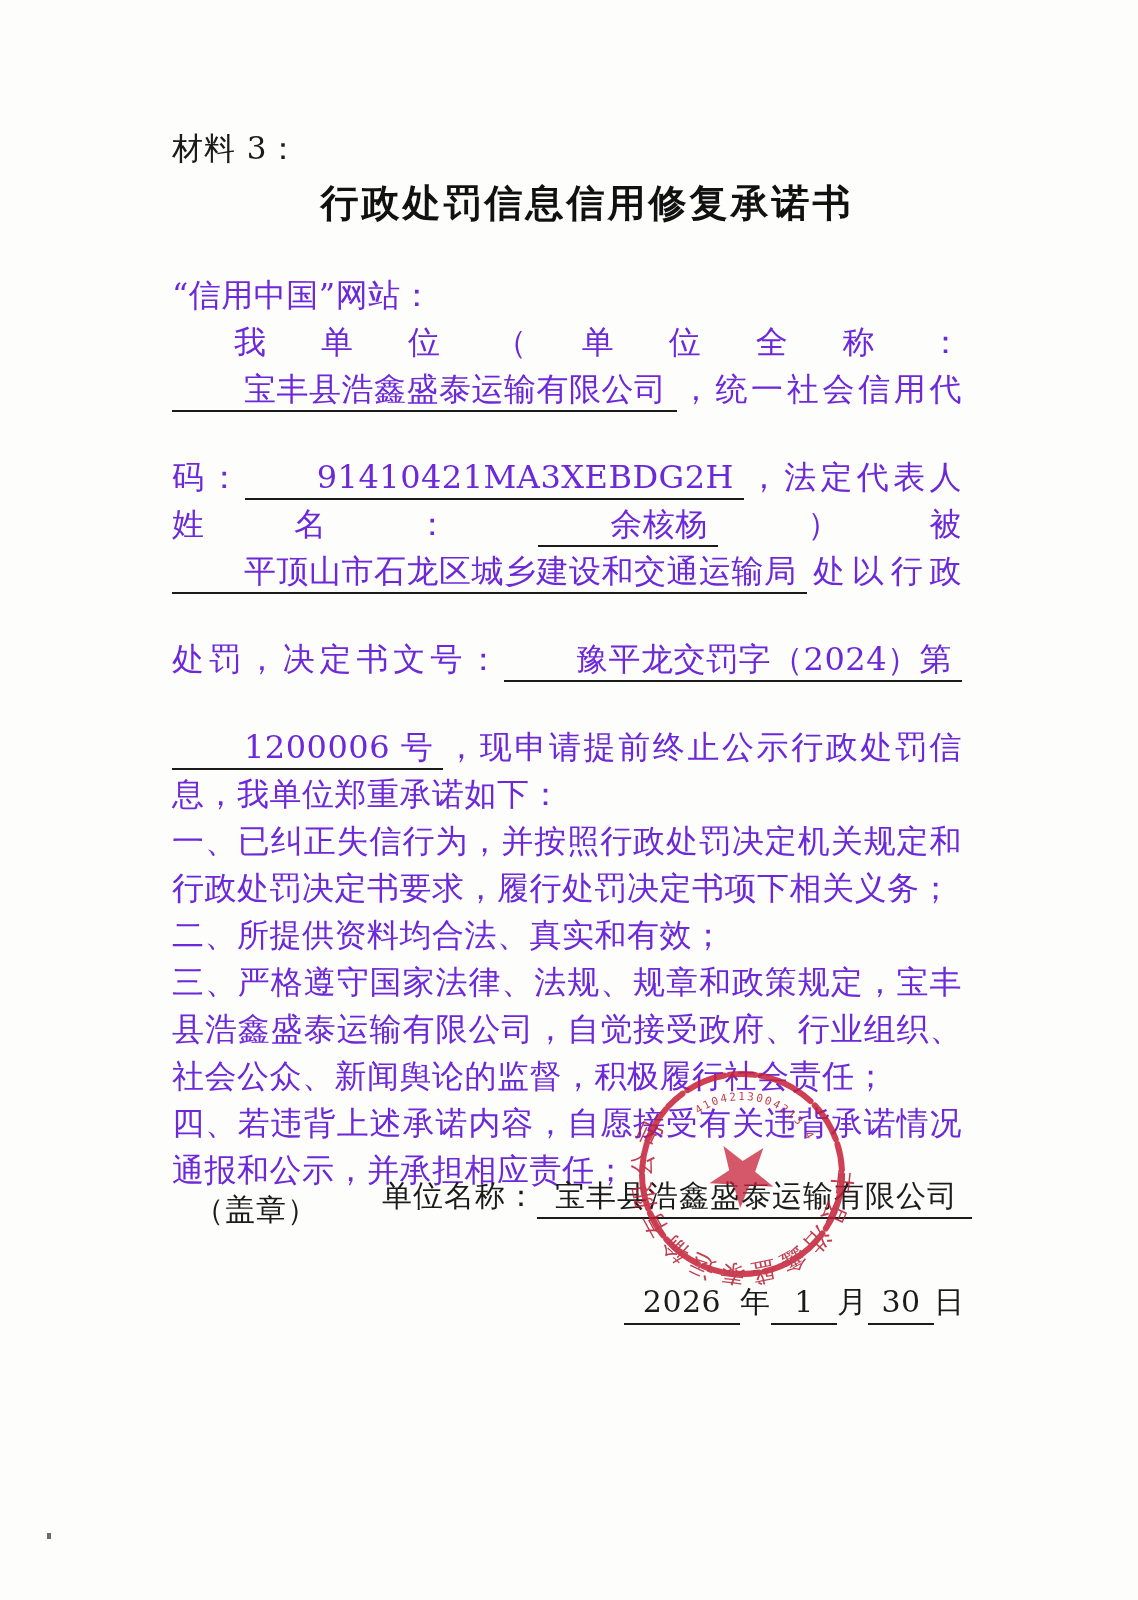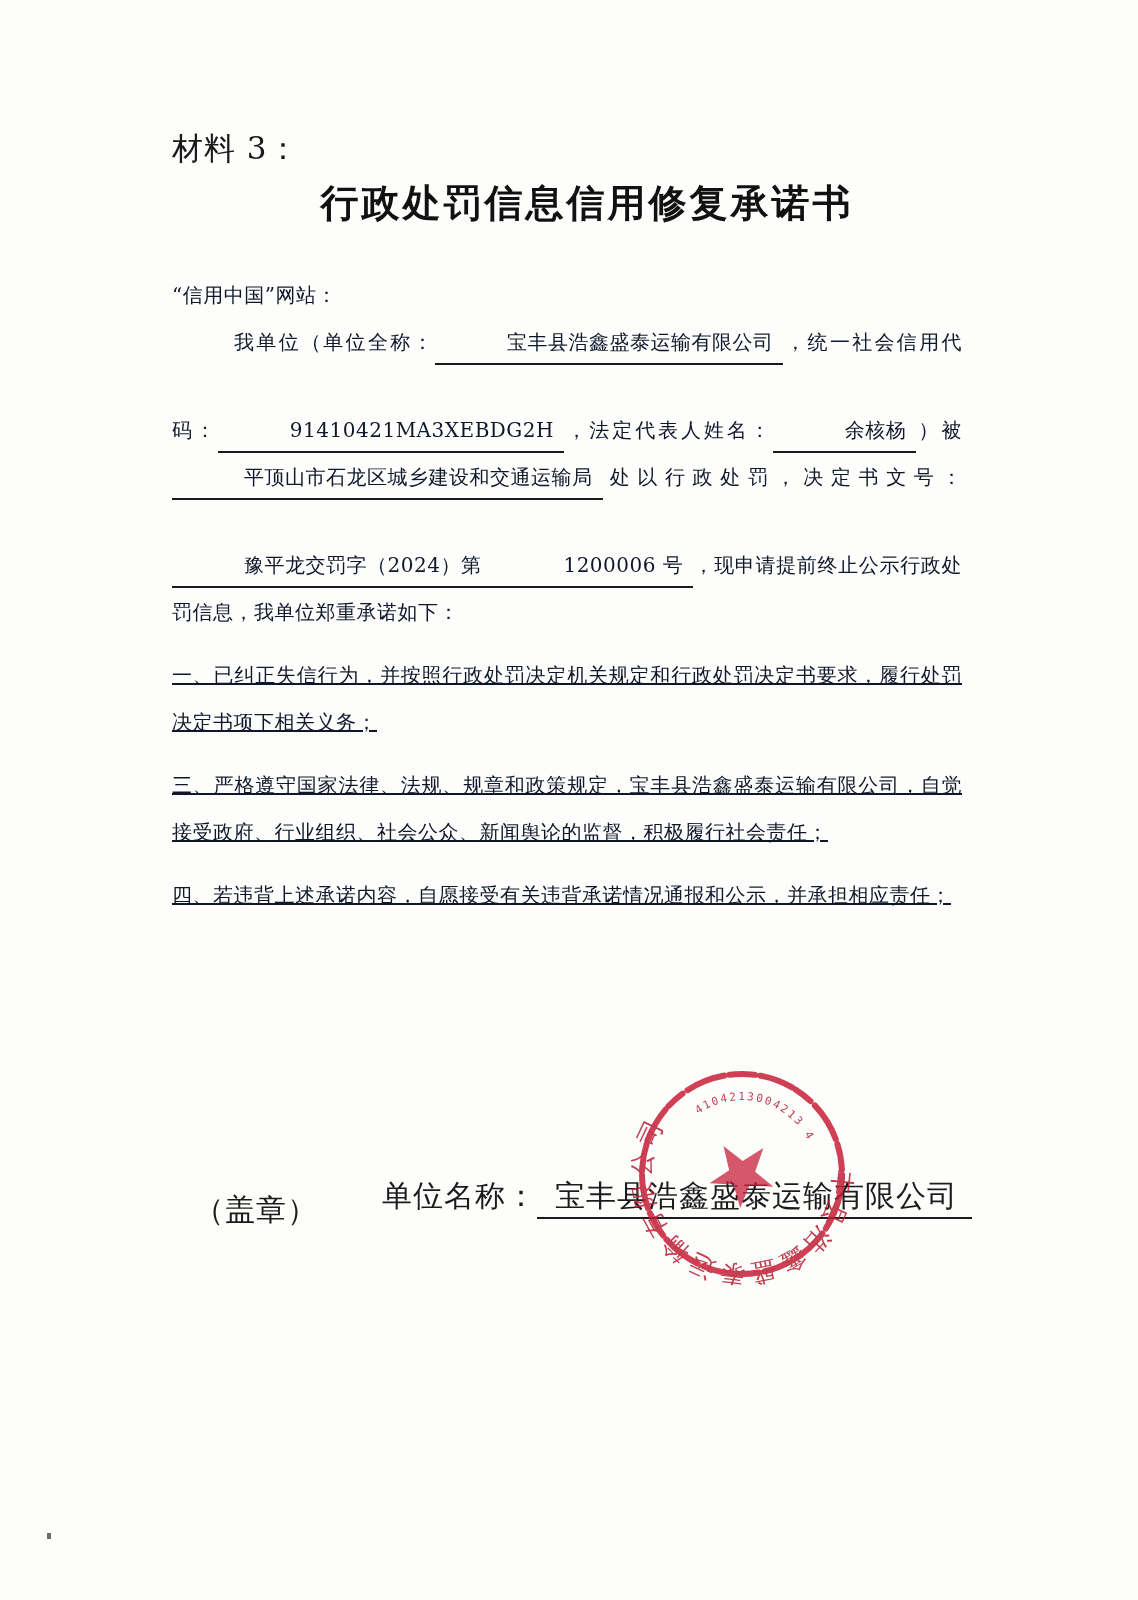--- a/index.html
+++ b/index.html
@@ -58,33 +58,32 @@
   }
 
   .body-block {
     position: absolute;
     left: 172px;
     top: 272px;
     width: 790px;
   }
 
   .para {
-    font-size: 20px;
-    color: #0f172a;
+    font-size: 32px;
+    color: #6d28d9;
     line-height: 47px;
     letter-spacing: 0.5px;
     text-align: justify;
     margin: 0;
   }
   .para.indent {
     text-indent: 62px;
   }
   .para.gap {
-    margin-top: 16px;
-    text-decoration: underline;
+    margin-top: 0;
   }
 
   .fill {
     display: inline-block;
     border-bottom: 2px solid #1b1b1b;
     padding: 0 10px 1px 10px;
     line-height: 40px;
     white-space: nowrap;
   }
   .fill.latin {
@@ -175,30 +174,32 @@
 
     <div class="body-block">
 
       <p class="para">
         <span>“信用中国”网站：</span>
       </p>
 
       <p class="para indent"><span>我单位（单位全称：</span><span class="fill">宝丰县浩鑫盛泰运输有限公司</span><span>，</span><span>统一社会信用代码：</span><span class="fill latin">91410421MA3XEBDG2H</span><span>，法定代表人姓</span><span>名：</span><span class="fill">余核杨</span><span>）被</span><span class="fill">平顶山市石龙区城乡建设和交通运输局</span><span>处以行政处罚，决定书文号：</span><span class="fill latin">豫平龙交罚字（2024）第</span><span class="fill latin">1200006 号</span><span>，现申请提前终止公示行政处罚信息，我单位郑重承诺如下：</span></p>
 
       <p class="para gap">一、已纠正失信行为，并按照行政处罚决定机关规定和行政处罚决定书要求，履行处罚决定书项下相关义务；</p>
+      <p class="para gap">二、所提供资料均合法、真实和有效；</p>
       <p class="para gap">三、严格遵守国家法律、法规、规章和政策规定，宝丰县浩鑫盛泰运输有限公司，自觉接受政府、行业组织、社会公众、新闻舆论的监督，积极履行社会责任；</p>
       <p class="para gap">四、若违背上述承诺内容，自愿接受有关违背承诺情况通报和公示，并承担相应责任；</p>
 
     </div>
 
     <div class="sign-area">
       <div class="sign-row"><span>单位名称：</span><span class="fill">宝丰县浩鑫盛泰运输有限公司</span></div>
 
       <div class="stamp-note">（盖章）</div>
 
+      <div class="date-row"><span class="fill latin yr">2026</span><span>年</span><span class="fill latin mo">1</span><span>月</span><span class="fill latin dy">30</span><span>日</span></div>
     </div>
 
     <div class="seal">
       <svg width="238" height="238" viewBox="0 0 238 238" xmlns="http://www.w3.org/2000/svg">
         <defs>
           <path id="rimPath" d="M 119,119 m -92,0 a 92,92 0 1,1 184,0 a 92,92 0 1,1 -184,0"></path>
           <path id="rimPathInner" d="M 119,119 m -74,0 a 74,74 0 1,1 148,0 a 74,74 0 1,1 -148,0"></path>
         </defs>
         <g transform="rotate(183 119 119)" opacity="0.92">
           <circle cx="119" cy="119" r="100" fill="none" stroke="#c8213a" stroke-width="6" stroke-dasharray="26 5 34 4 19 6 40 5" stroke-linecap="round"></circle>

